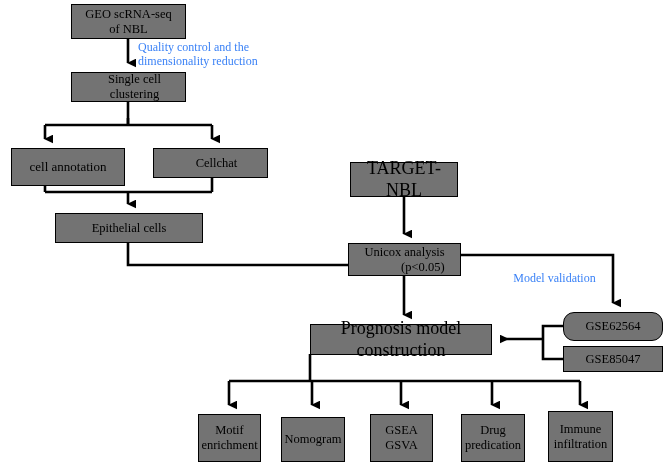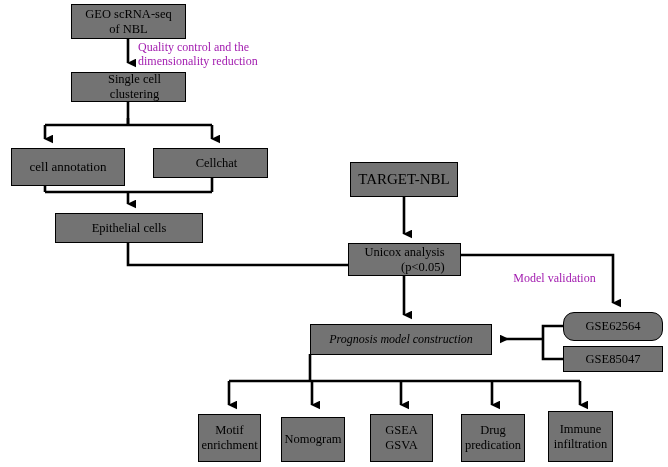--- a/index.html
+++ b/index.html
@@ -24,21 +24,21 @@
     align-items: center;
     justify-content: center;
     text-align: center;
     color: #000000;
     line-height: 1.18;
     z-index: 3;
   }
   .node span { display: block; }
   .label {
     position: absolute;
-    color: #a21caf;
+    color: #3b82f6;
     text-align: center;
     line-height: 1.2;
     z-index: 4;
     background: transparent;
   }
   .edge-layer {
     position: absolute;
     left: 0;
     top: 0;
     width: 668px;
@@ -113,32 +113,32 @@
   </div>
 
   <div class="node" style="left:153px; top:148px; width:115px; height:30px; font-size:12.5px;padding-left:12px;">
     <span>Cellchat</span>
   </div>
 
   <div class="node" style="left:55px; top:213px; width:148px; height:30px; font-size:12.5px;text-align:right;">
     <span>Epithelial cells</span>
   </div>
 
-  <div class="node" style="left:350px; top:162px; width:108px; height:35px; font-size:15px;">
+  <div class="node" style="left:350px; top:162px; width:108px; height:35px; font-size:18px;">
     <span>TARGET-NBL</span>
   </div>
 
   <div class="node" style="left:348px; top:243px; width:113px; height:33px; font-size:12.5px;text-align:right;">
     <div>
       <span>Unicox analysis</span>
       <span>(p&lt;0.05)</span>
     </div>
   </div>
 
-  <div class="node" style="left:310px; top:324px; width:182px; height:31px; font-size:12px;font-style:italic;">
+  <div class="node" style="left:310px; top:324px; width:182px; height:31px; font-size:18px;">
     <span>Prognosis model construction</span>
   </div>
 
   <div class="node" style="left:563px; top:312px; width:100px; height:29px; font-size:12.5px;border-radius:11px;">
     <span>GSE62564</span>
   </div>
 
   <div class="node" style="left:563px; top:346px; width:100px; height:26px; font-size:12.5px;">
     <span>GSE85047</span>
   </div>

